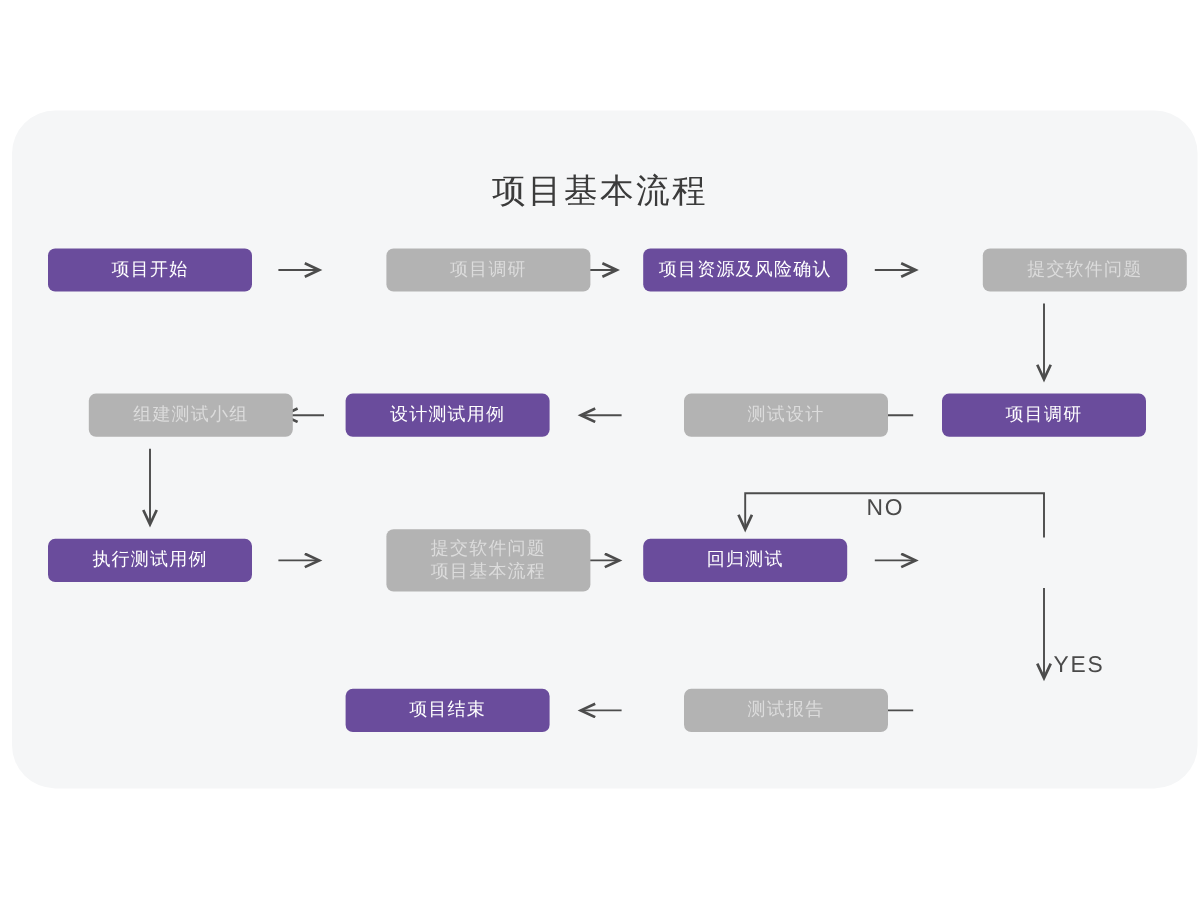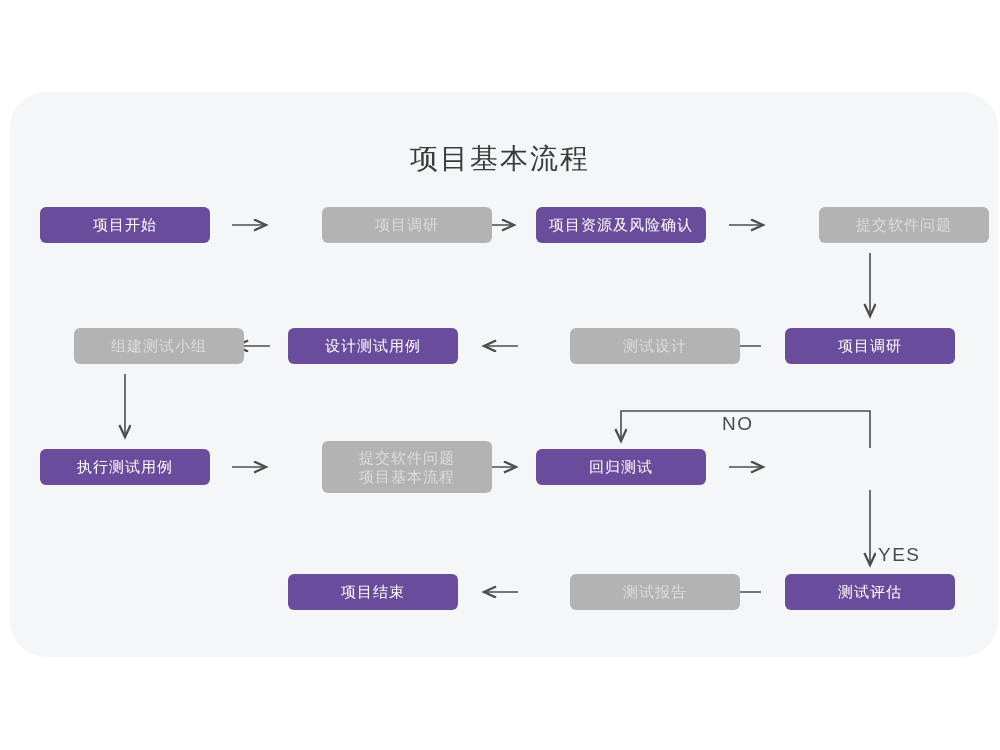--- a/index.html
+++ b/index.html
@@ -91,16 +91,15 @@
   <div class="node purple r2 c4">项目调研</div>
   <div class="node gray   r2 c3">测试设计</div>
   <div class="node purple r2 c2">设计测试用例</div>
   <div class="node gray   r2 c1">组建测试小组</div>
 
   <div class="node purple r3 c1">执行测试用例</div>
   <div class="node gray tall r3tall c2">提交软件问题
 项目基本流程</div>
   <div class="node purple r3 c3">回归测试</div>
 
-  <div class="node purple r4 c4">测试评估</div>
   <div class="node gray   r4 c3">测试报告</div>
   <div class="node purple r4 c2">项目结束</div>
 </div>
 
 </body></html>

